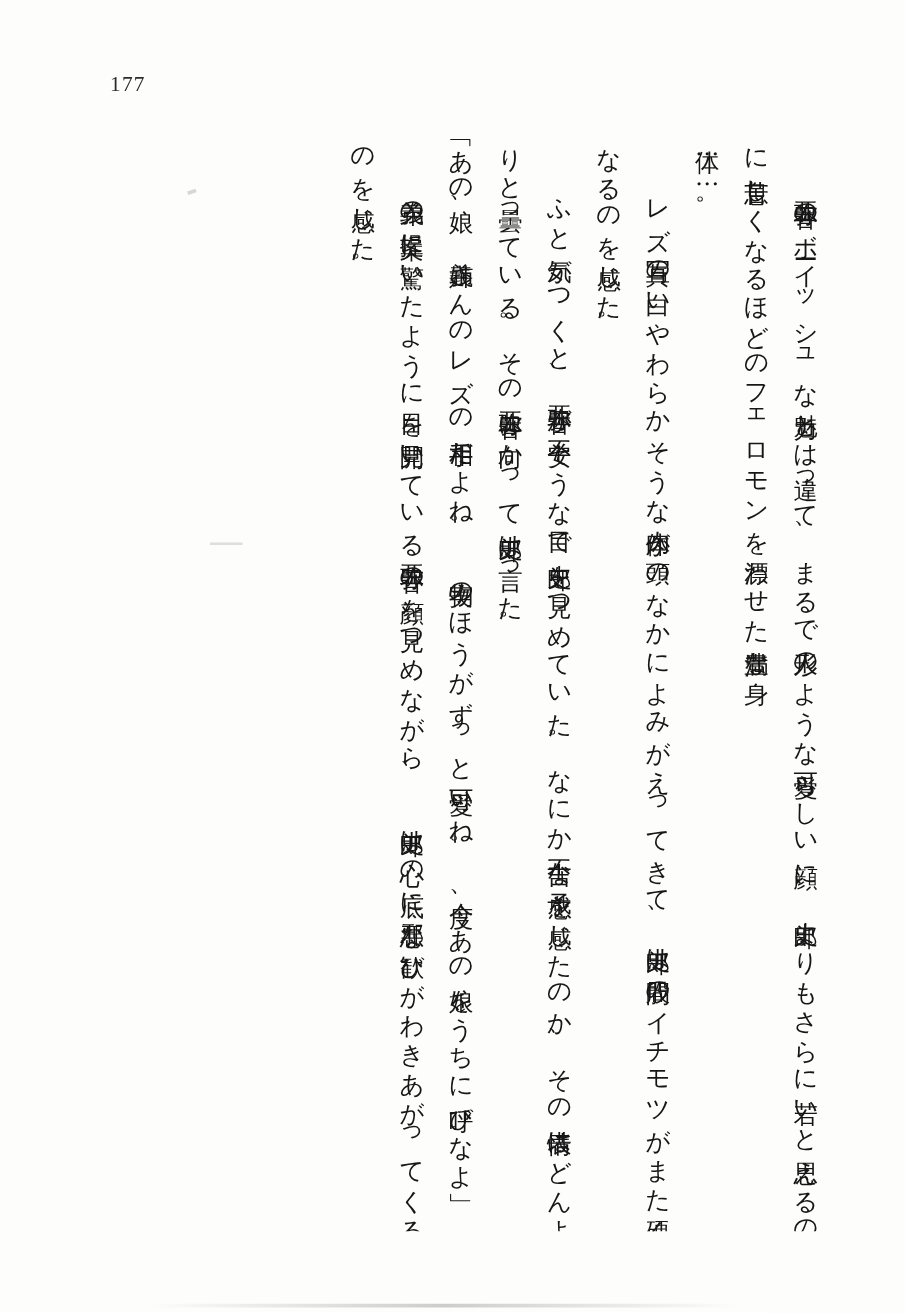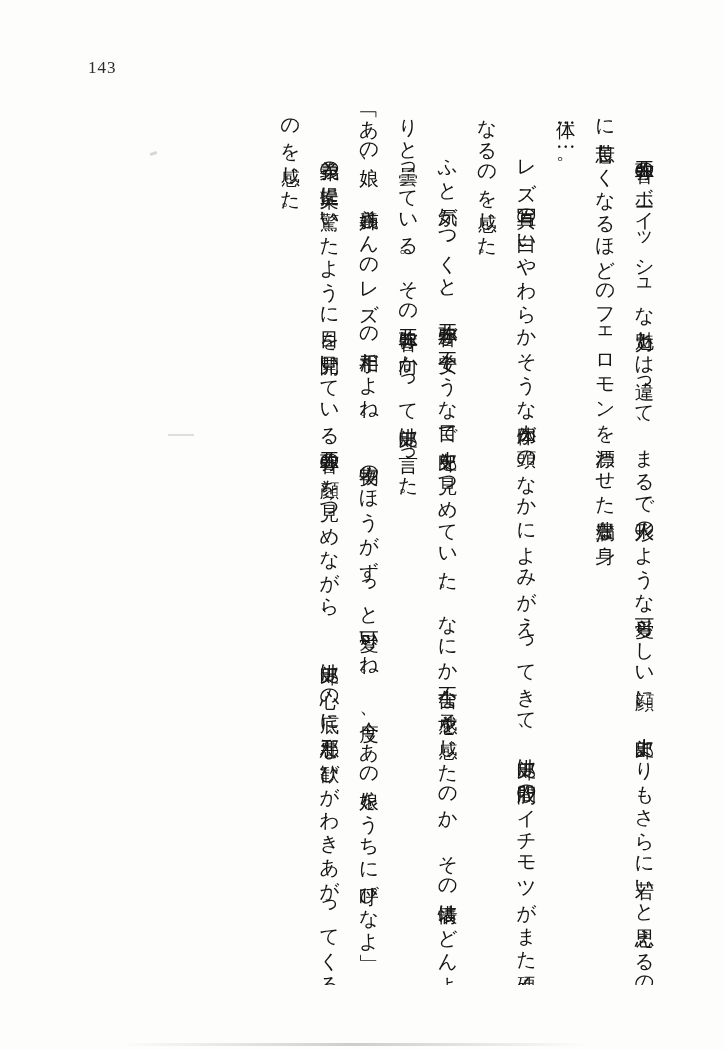--- a/index.html
+++ b/index.html
@@ -78,21 +78,21 @@
     width: 470px;
     height: 3px;
     background: linear-gradient(to right, rgba(190,190,190,0), rgba(165,165,165,.55), rgba(190,190,190,0));
   }
 </style>
 </head>
 <body>
 
 <div id="page">
 
-  <div id="page-number">143</div>
+  <div id="page-number">177</div>
 
   <div id="body-text">
     <p class="indent">　亜弥香のボーイッシュな魅力とは違って、まるで人形のような可愛らしい顔に、史郎よりもさらに若いと思えるのに息苦しくなるほどのフェロモンを漂わせた豊満な身</p>
     <p>体……。</p>
     <p class="indent">　レズ写真の白いやわらかそうな肉体が頭のなかによみがえってきて、史郎は股間のイチモツがまた硬くなるのを感じた。</p>
     <p class="indent">　ふと気がつくと、亜弥香が不安そうな目で史郎を見つめていた。なにか不吉な予感を感じたのか、その表情はどんよりと曇っている。その亜弥香に向かって史郎は言った。</p>
     <p>「あの娘、　義姉さんのレズの相手だよね。　実物のほうがずっと可愛いね。　今度、あの娘をうちに呼びなよ」</p>
     <p class="indent">　義弟の提案に驚いたように目を見開いている亜弥香の顔を見つめながら、　史郎は心の底に邪悪な歓びがわきあがってくるのを感じた。</p>
   </div>
 

